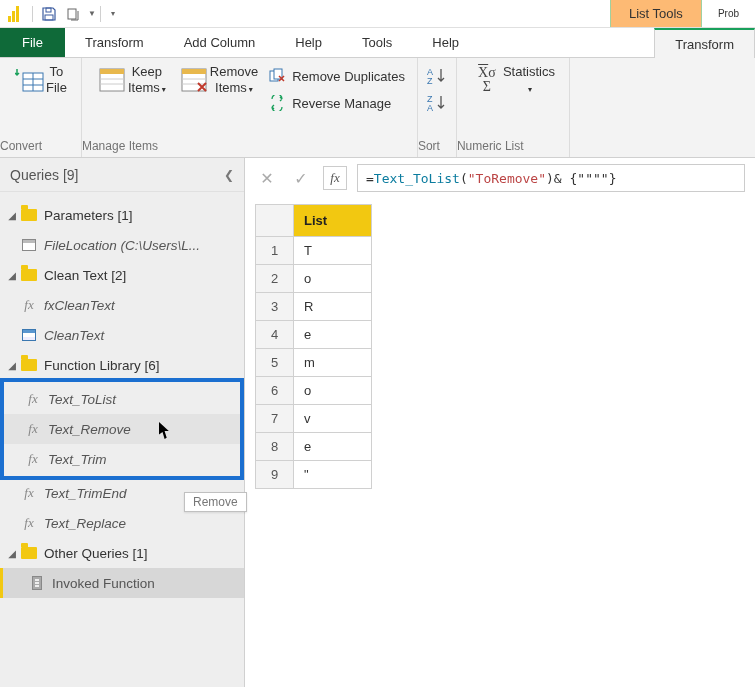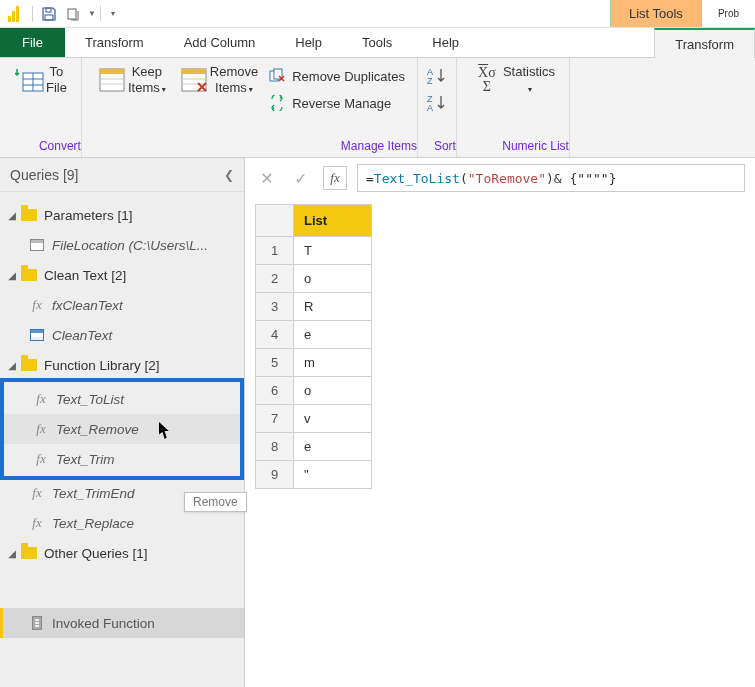--- a/index.html
+++ b/index.html
@@ -19,21 +19,21 @@
   
   .ribbon-tabs { height: 30px; display: flex; align-items: stretch; border-bottom: 1px solid #d0d0d0; background: #fff; }
   .ribbon-tab { padding: 0 20px; display: flex; align-items: center; cursor: pointer; font-size: 13px; color: #333; }
   .ribbon-tab.file { background: #0f6a39; color: #fff; font-weight: 400; padding: 0 22px; }
   .ribbon-tab.active { background: #f3f3f3; border-top: 2px solid #19a05b; border-left: 1px solid #d0d0d0; border-right: 1px solid #d0d0d0; margin-bottom: -1px; }
   
   
   .ribbon { height: 100px; display: flex; background: #f3f3f3; border-bottom: 1px solid #d0d0d0; }
   .rgroup { display: flex; flex-direction: column; border-right: 1px solid #dcdcdc; }
   .rgroup-body { flex: 1; display: flex; align-items: flex-start; padding: 4px 8px 0 8px; }
-  .rgroup-label { text-align: right; font-size: 12px; color: #6d28d9; padding: 3px 0 4px 0; }
+  .rgroup-label { text-align: left; font-size: 12px; color: #737373; padding: 3px 0 4px 0; }
   .rbtn-big { display: flex; flex-direction: row; align-items: flex-start; justify-content: flex-start; padding: 2px 6px; cursor: pointer; min-width: 50px; }
   .rbtn-big .ico { width: 32px; height: 32px; margin-bottom: 2px; display: flex; align-items: center; justify-content: center; }
   .rbtn-big .lbl { text-align: center; font-size: 13px; line-height: 1.2; }
   .rbtn-small { display: flex; align-items: center; height: 24px; padding: 0 4px; cursor: pointer; font-size: 13px; }
   .rbtn-small .ico { width: 18px; height: 18px; margin-right: 6px; display: flex; align-items: center; justify-content: center; }
   .rstack { display: flex; flex-direction: column; gap: 3px; padding-top: 2px; }
   .caret { font-size: 8px; margin-left: 2px; }
   
   
   .main { display: flex; height: calc(100% - 158px); }
@@ -43,22 +43,22 @@
   .queries-header { display: flex; align-items: center; justify-content: space-between; height: 34px; padding: 0 10px; font-size: 14px; color: #555; border-bottom: 1px solid #e0e0e0; }
   .queries-header .chev { font-size: 12px; color: #787878; cursor: pointer; }
   .tree { padding: 8px 0; }
   .tree-item { display: flex; align-items: center; height: 30px; padding-right: 8px; cursor: pointer; font-size: 13.5px; }
   .tree-item .twist { width: 12px; text-align: center; color: #666; font-size: 10px; margin-right: 2px; }
   .tree-item .ico { width: 18px; height: 18px; margin-right: 6px; display: flex; align-items: center; justify-content: center; }
   .tree-group { color: #333; }
   .tree-leaf { color: #555; font-style: italic; }
   .tree-leaf.noitalic { font-style: normal; }
   .lvl0 { padding-left: 6px; }
-  .lvl1 { padding-left: 28px; }
-  .tree-item.selected { background: #d7d7d7; border-left: 3px solid #f2c811; padding-left: 25px; margin-top: 40px; }
+  .lvl1 { padding-left: 20px; }
+  .tree-item.selected { background: #d7d7d7; border-left: 3px solid #f2c811; padding-left: 25px; }
   .highlight-box { border: 4px solid #1b6fd0; padding: 2px 0; margin: -2px 0; }
   .hover-row { background: #e3e3e3; }
   .cursor-arrow { position: relative; }
   .cursor-arrow::after { content: ""; position: absolute; left: 155px; top: 8px; width: 14px; height: 18px; background: 
     linear-gradient(#000,#000); clip-path: polygon(0 0, 0 70%, 25% 55%, 40% 95%, 55% 88%, 40% 50%, 70% 50%); }
   .tooltip { position: absolute; left: 184px; top: 492px; background: #fff; border: 1px solid #c0c0c0; padding: 2px 8px; font-size: 12px; color: #777; box-shadow: 0 1px 2px rgba(0,0,0,0.1); z-index: 5; }
   
   
   .content { flex: 1; background: #fff; display: flex; flex-direction: column; }
   .formula-row { display: flex; align-items: center; height: 40px; padding: 6px 10px; gap: 10px; }
@@ -276,21 +276,21 @@
             <span class="table-ico"></span>
           </span>
         <span>CleanText</span>
       </div>
 
       <div class="tree-item tree-group lvl0">
         <span class="twist">◢</span>
         <span class="ico">
             <span class="folder-ico"></span>
           </span>
-        <span>Function Library [2]</span>
+        <span>Function Library [6]</span>
       </div>
       <div class="highlight-box">
         <div class="tree-item tree-leaf lvl1">
           <span class="ico fx-ico">fx</span>
           <span>Text_ToList</span>
         </div>
         <div class="tree-item tree-leaf lvl1 hover-row cursor-arrow">
           <span class="ico fx-ico">fx</span>
           <span>Text_Remove</span>
         </div>

